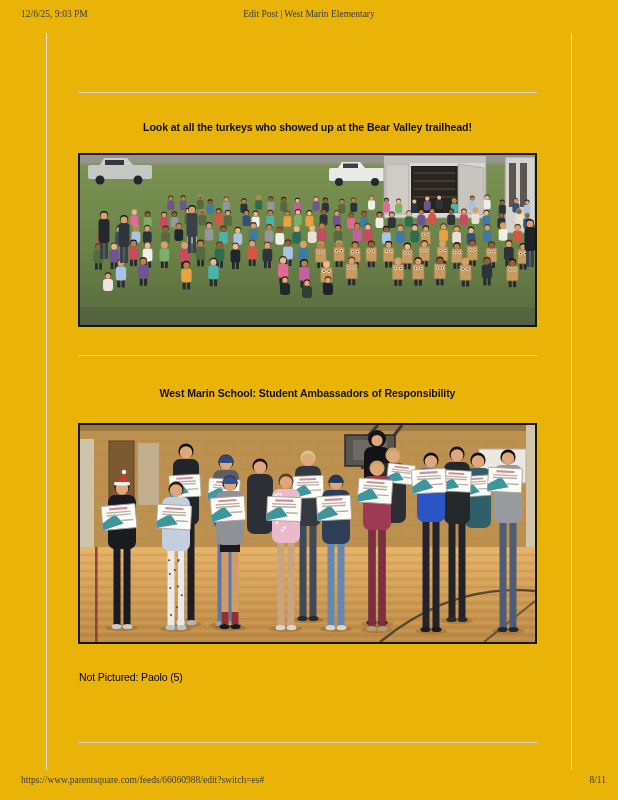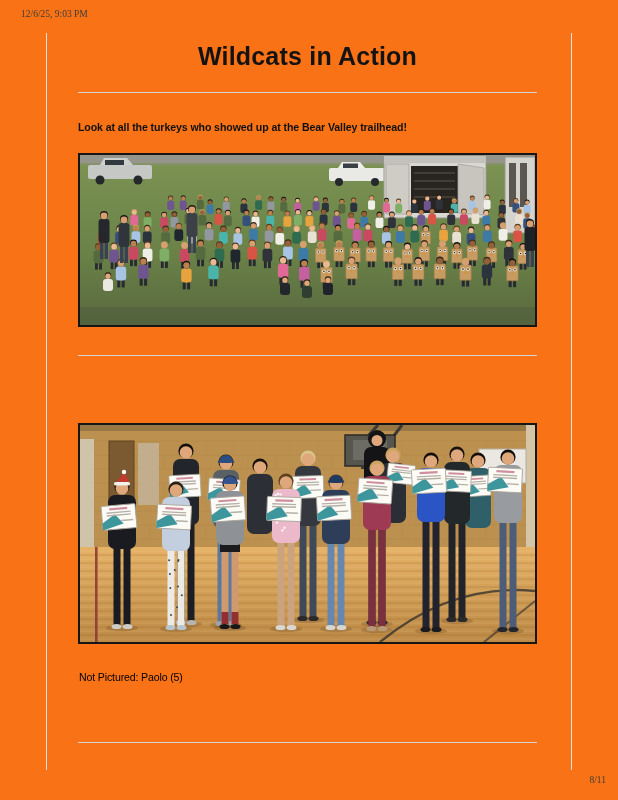--- a/index.html
+++ b/index.html
@@ -1,49 +1,49 @@
 <!DOCTYPE html>
 <html><head>
 <meta charset="utf-8">
 <style>
   html,body{margin:0;padding:0;background:#ffffff;}
-  .page{position:relative;width:618px;height:800px;background:#f97316;overflow:hidden;
+  .page{position:relative;width:618px;height:800px;background:#eab308;overflow:hidden;
         font-family:"Liberation Sans","DejaVu Sans",sans-serif;color:#000;}
   .print-meta{font-family:"Liberation Serif","DejaVu Serif",serif;font-size:9.5px;color:#3c3c3c;}
   .hdr-ts{position:absolute;left:21px;top:9px;}
   .hdr-title{position:absolute;left:0;right:0;top:9px;text-align:center;}
   .vline{position:absolute;top:33px;height:737px;width:1px;background:#e2e2e2;}
   .vline.l{left:46px;} .vline.r{left:571px;}
   .rule{position:absolute;left:78px;width:459px;height:0;border:0;border-top:1px solid #d5d5d5;margin:0;}
   #rule1{top:92px;} #rule2{top:355px;} #rule3{top:742px;}
   .post-title{position:absolute;left:78px;width:459px;top:41px;margin:0;text-align:center;
               font-size:25px;line-height:30px;font-weight:700;color:#131313;letter-spacing:.2px;}
-  .caption{position:absolute;left:78px;width:459px;text-align:left;font-size:10.6px;
+  .caption{position:absolute;left:78px;width:459px;text-align:center;font-size:10.6px;
            font-weight:700;color:#101010;letter-spacing:-.1px;}
   #cap1{top:121px;} #cap2{top:387px;}
   .photo{position:absolute;left:78px;box-sizing:border-box;border:2px solid #161616;background:#7d8a6a;}
   #photo1{top:153px;width:459px;height:174px;}
   #photo2{top:423px;width:459px;height:221px;background:#c39a58;}
   .photo svg{display:block;width:100%;height:100%;}
   .names{position:absolute;left:79px;top:670px;font-size:10.6px;line-height:15px;color:#000;
          letter-spacing:-.15px;white-space:nowrap;}
   .ftr-url{position:absolute;left:21px;top:775px;}
   .ftr-page{position:absolute;right:12px;top:775px;padding-left:16px;}
 </style>
 </head>
 <body>
 
 <div class="page">
 
   <span class="print-meta hdr-ts">12/6/25, 9:03 PM</span>
+  <span class="print-meta hdr-title">Edit Post | West Marin Elementary</span>
 
   <div class="vline l"></div>
   <div class="vline r"></div>
 
-  <h1 class="post-title">Wildcats in Action</h1>
 
   <hr class="rule" id="rule1">
 
   <div class="caption" id="cap1">Look at all the turkeys who showed up at the Bear Valley trailhead!</div>
 
   <div class="photo" id="photo1" role="img" aria-label="Large outdoor group photo of students and adults gathered on a grassy field at the Bear Valley trailhead, with pickup trucks and horse trailers behind them; many younger students wear paper-bag turkey costumes.">
     <svg viewBox="0 0 455 170" preserveAspectRatio="none" aria-hidden="true">
       <defs>
         <linearGradient id="grass1" x1="0" y1="0" x2="0" y2="1">
           <stop offset="0" stop-color="#7c9353"></stop>
@@ -678,20 +678,21 @@
           <rect x="243" y="128" width="10" height="12" rx="3" fill="#20242a"></rect>
           <circle cx="248" cy="124.5" r="3.2" fill="#24190f"></circle>
           <circle cx="248" cy="125.2" r="2.7" fill="#e0a87c"></circle>
         </g>
       <rect y="152" width="455" height="18" fill="#47543a" opacity="0.3"></rect>
     </svg>
   </div>
 
   <hr class="rule" id="rule2">
 
+  <div class="caption" id="cap2">West Marin School: Student Ambassadors of Responsibility</div>
 
   <div class="photo" id="photo2" role="img" aria-label="Students standing in two rows on a gymnasium floor, each holding a white certificate.">
     <svg viewBox="0 0 455 217" preserveAspectRatio="none" aria-hidden="true">
       <defs>
         <linearGradient id="floor2" x1="0" y1="0" x2="0" y2="1">
           <stop offset="0" stop-color="#e5b267"></stop>
           <stop offset="1" stop-color="#bd8a46"></stop>
         </linearGradient>
       </defs>
       <rect width="455" height="122" fill="#bc9150"></rect>
@@ -1138,14 +1139,15 @@
         </g>
     </svg>
   </div>
 
   <div class="names">
     <div>Not Pictured: Paolo (5)</div>
   </div>
 
   <hr class="rule" id="rule3">
 
+  <span class="print-meta ftr-url">https://www.parentsquare.com/feeds/66060988/edit?switch=es#</span>
   <span class="print-meta ftr-page">8/11</span>
 </div>
 
 </body></html>

